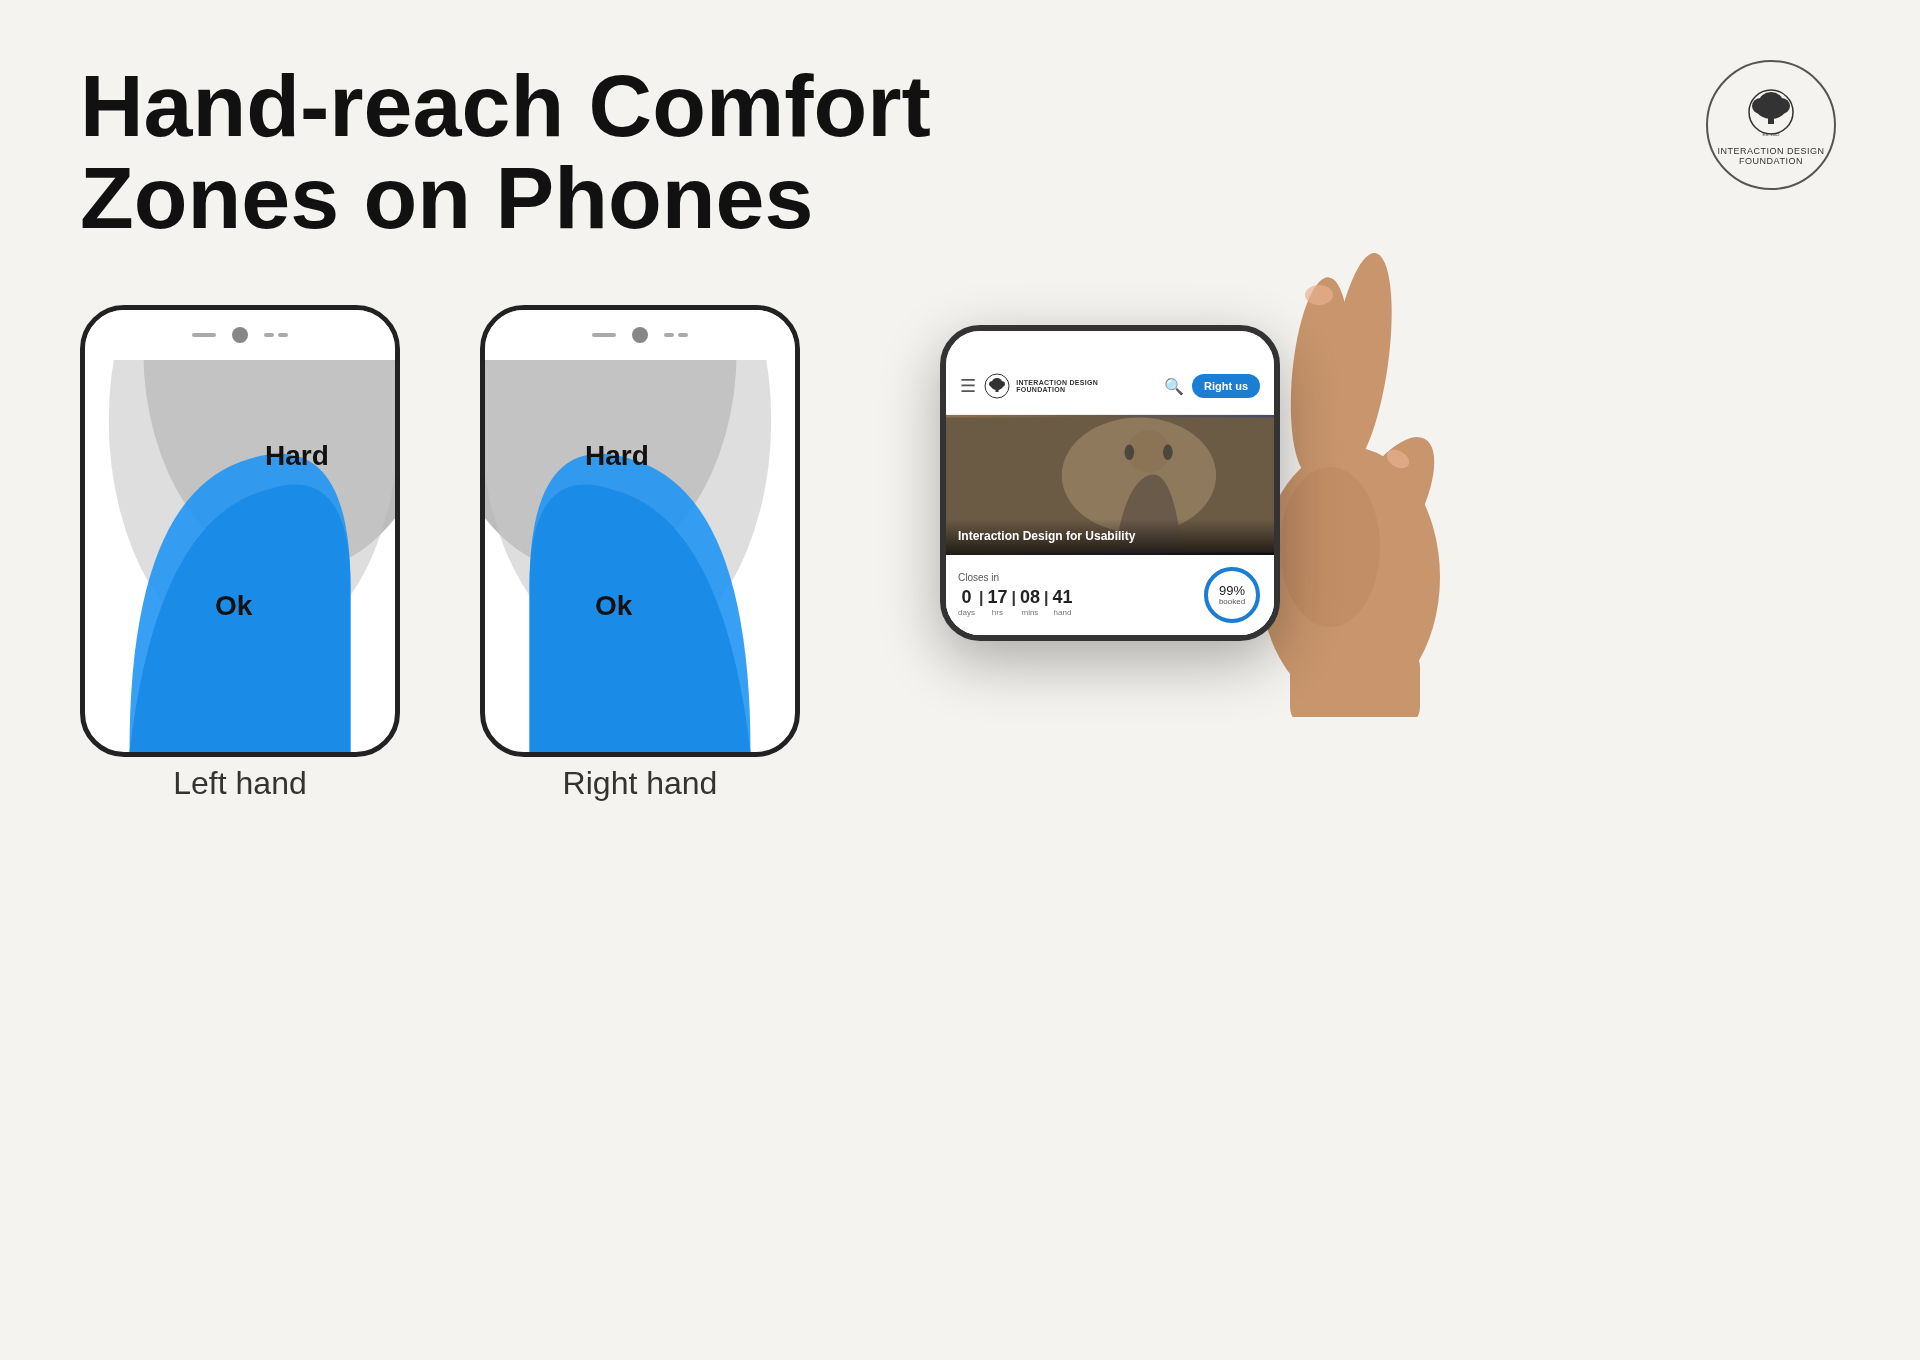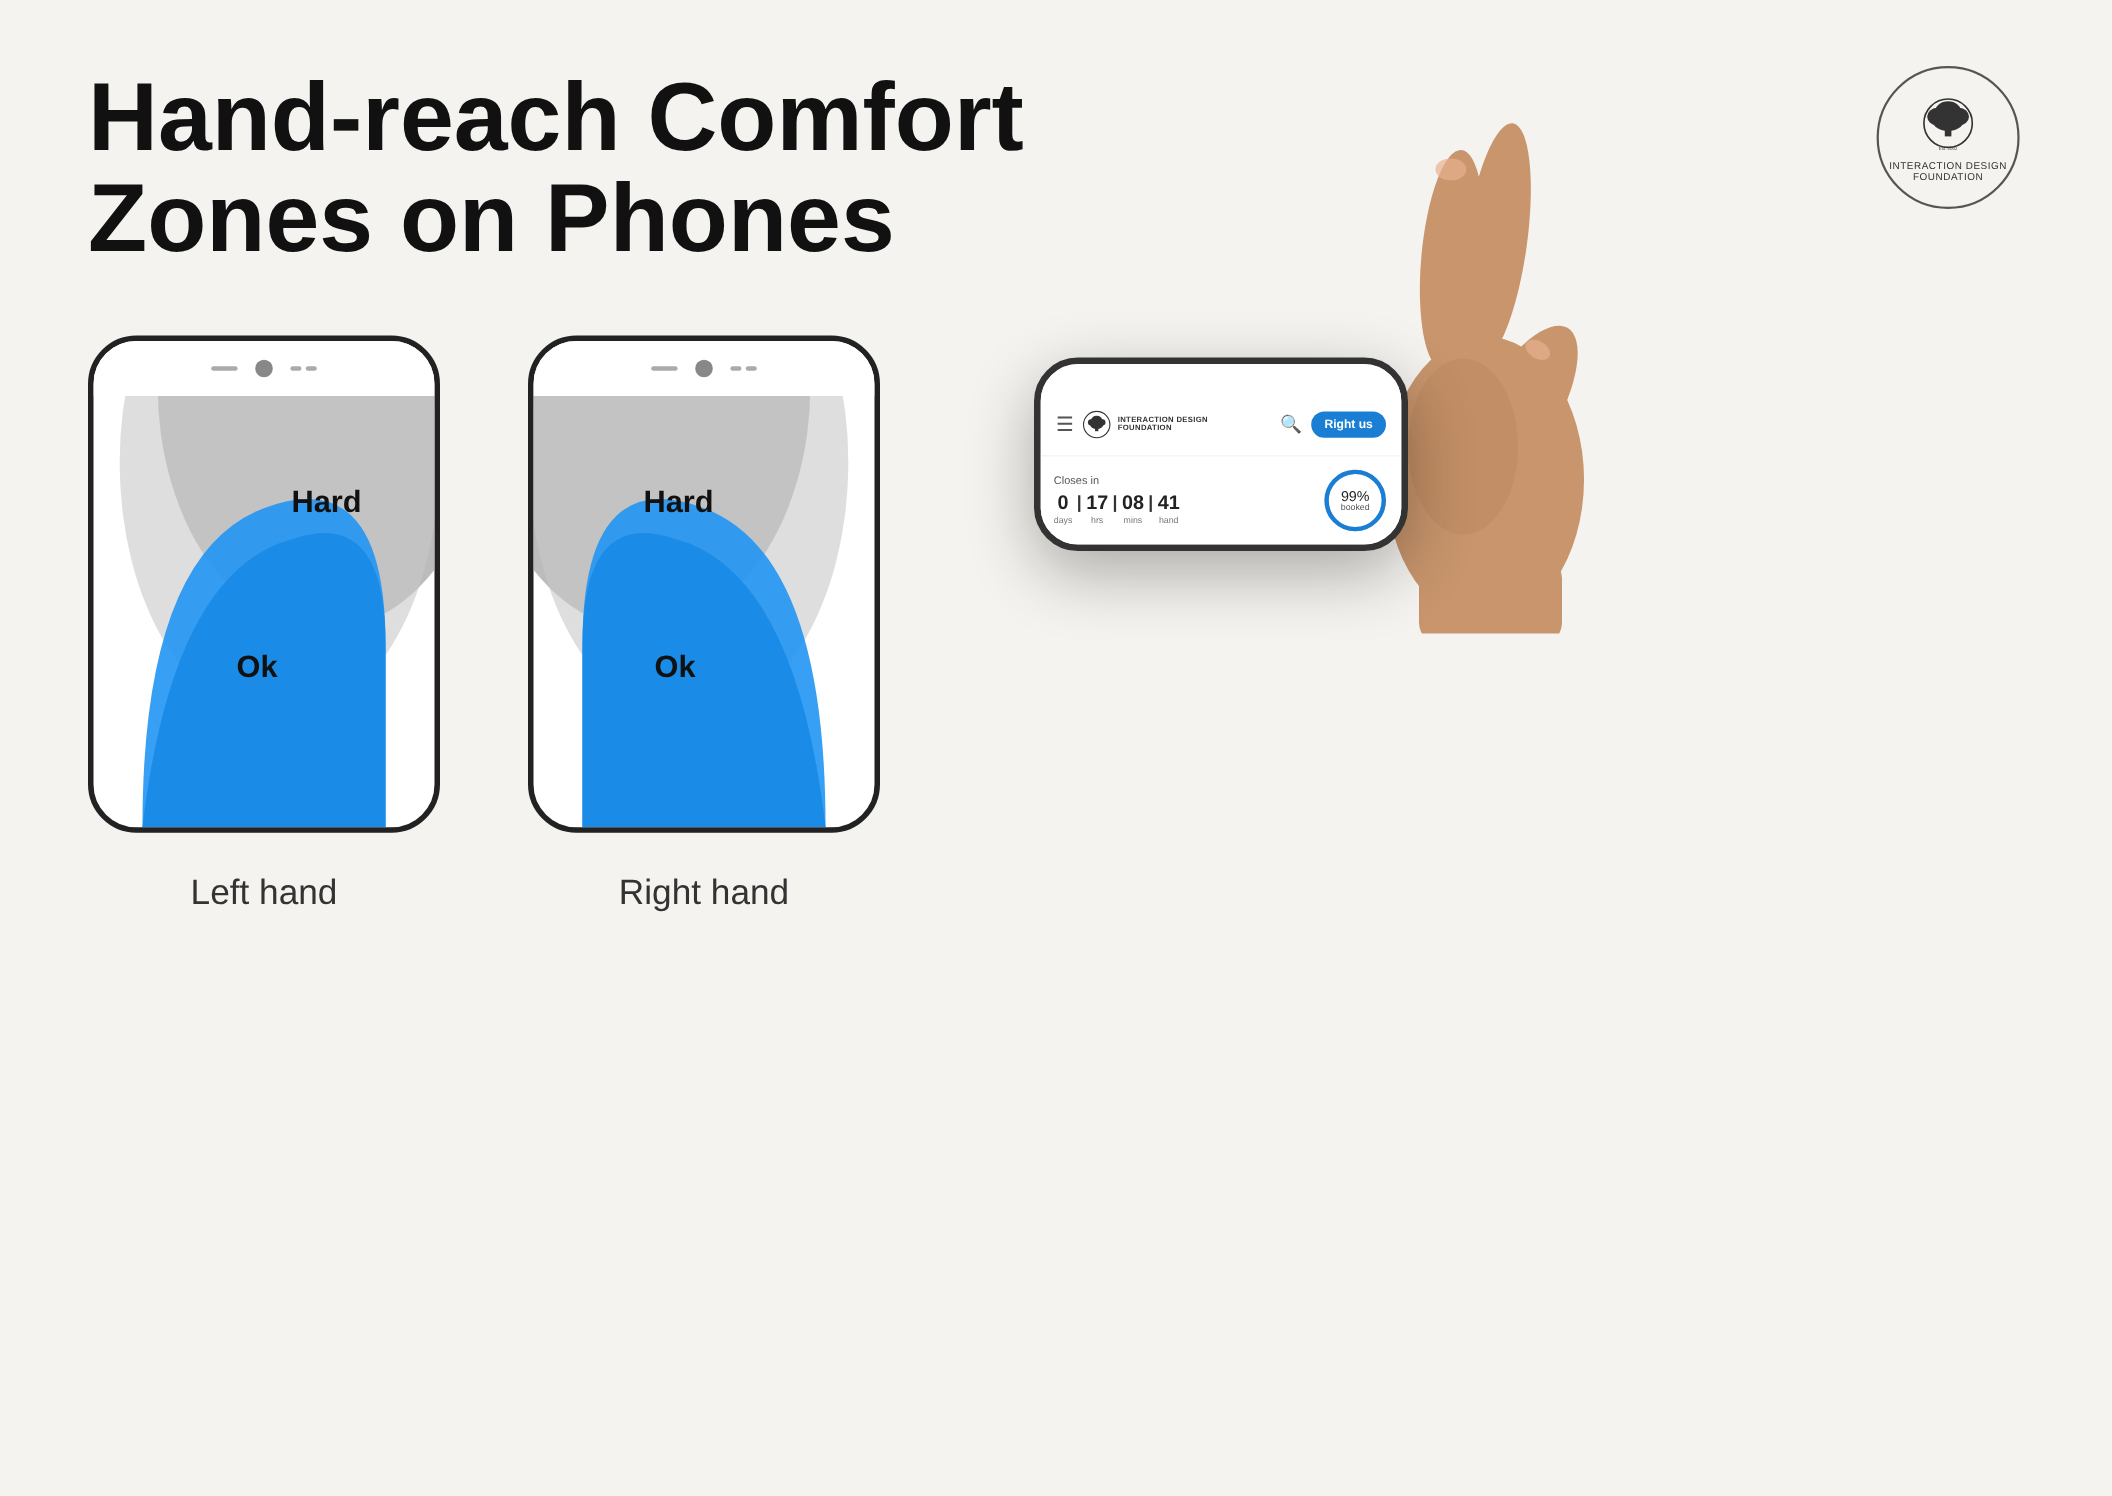--- a/index.html
+++ b/index.html
@@ -133,21 +133,21 @@
 
     .zone-label {
       position: absolute;
       font-size: 28px;
       font-weight: 700;
       color: #111;
       z-index: 5;
     }
 
     .phone-label {
-      margin-top: 36px;
+      margin-top: 8px;
       font-size: 32px;
       color: #333;
     }
 
     
     .phone-app-section {
       display: flex;
       align-items: flex-end;
       position: relative;
       margin-left: 40px;
@@ -437,20 +437,37 @@
               <span style="font-size: 7px; font-weight: 700; color: #333; letter-spacing: 0.3px;">INTERACTION DESIGN</span>
               <span style="font-size: 7px; font-weight: 700; color: #333; letter-spacing: 0.3px;">FOUNDATION</span>
             </div>
           </div>
           <div class="nav-search">🔍</div>
           <div class="nav-join-btn">Right us</div>
         </div>
 
         <div class="app-card">
 
+          <div class="course-image">
+            
+            <svg width="100%" height="140" viewBox="0 0 340 140">
+              <rect width="340" height="140" fill="#6b5b45"></rect>
+
+              <ellipse cx="200" cy="60" rx="80" ry="60" fill="#c4a882" opacity="0.4"></ellipse>
+
+              <ellipse cx="210" cy="35" rx="22" ry="22" fill="#8B7355"></ellipse>
+              <path d="M 175,140 Q 185,70 210,60 Q 235,50 245,140 Z" fill="#6a5a4a"></path>
+
+              <ellipse cx="190" cy="36" rx="5" ry="8" fill="#333" opacity="0.7"></ellipse>
+              <ellipse cx="230" cy="36" rx="5" ry="8" fill="#333" opacity="0.7"></ellipse>
+            </svg>
+            <div class="course-image-overlay">
+              <div class="course-title-text">Interaction Design for Usability</div>
+            </div>
+          </div>
 
           <div class="course-info-section">
             <div class="closes-in-row">
               <div>
                 <div class="closes-label">Closes in</div>
                 <div class="countdown-row">
                   <div class="countdown-unit">
                     <span class="countdown-num">0</span>
                     <span class="countdown-lbl">days</span>
                   </div>

